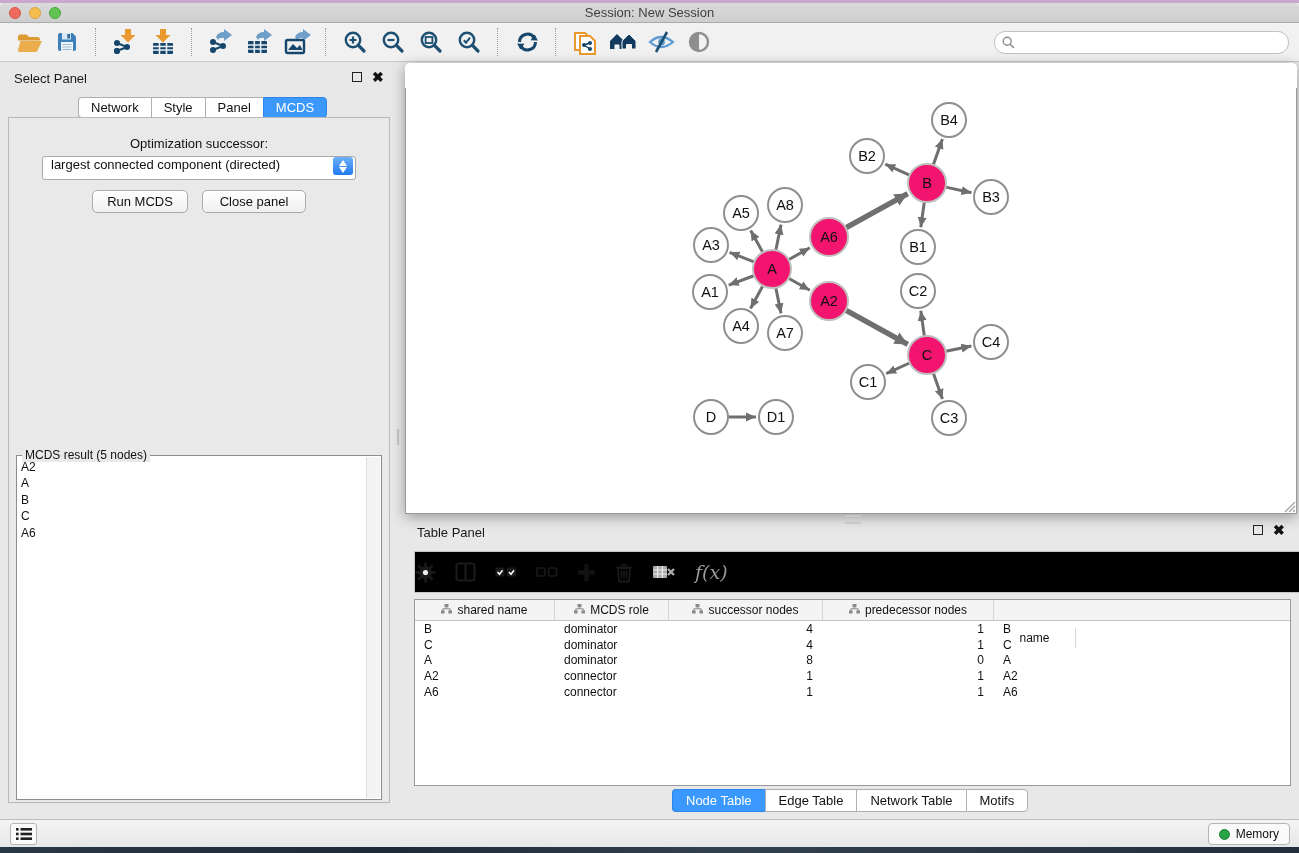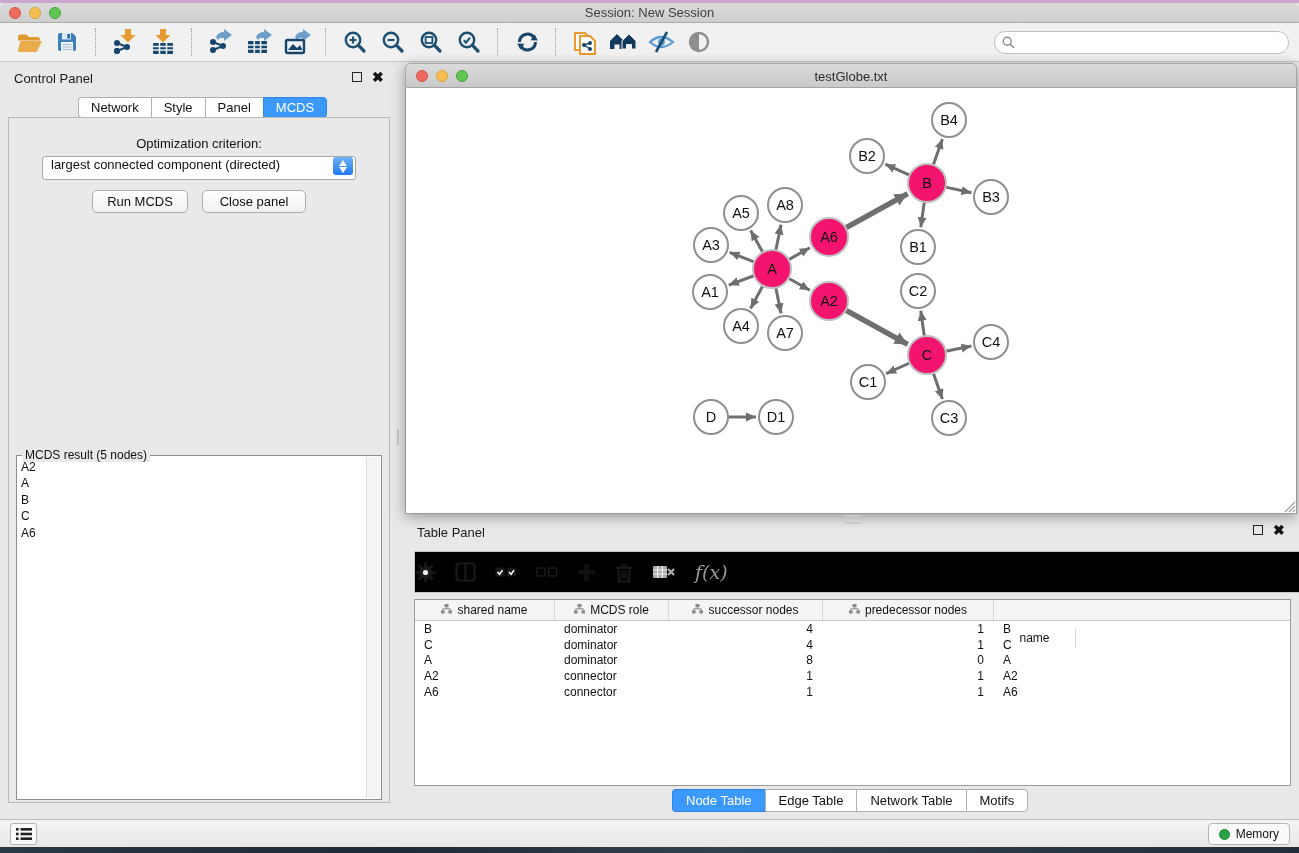--- a/index.html
+++ b/index.html
@@ -257,33 +257,33 @@
   </div>
   <div id="search-box">
     <svg width="13" height="13" viewBox="0 0 13 13">
         <circle cx="5.2" cy="5.2" r="4" fill="none" stroke="#8A8A8A" stroke-width="1.4"></circle>
         <path d="M8.2 8.2 L12 12" stroke="#8A8A8A" stroke-width="1.6"></path>
       </svg>
     <input placeholder="" style="">
   </div>
 </div>
 
-<div id="cp-title" class="abs">Control Panel</div>
+<div id="cp-title" class="abs">Select Panel</div>
 <div id="cp-icons" class="abs panel-icons">
   <span class="float-ico"></span>
   <span class="close-ico">✖</span>
 </div>
 <div id="cp-tabs" class="abs">
     <div class="seg">Network</div>
     <div class="seg">Style</div>
     <div class="seg">Panel</div>
     <div class="seg active">MCDS</div>
   </div>
 <div id="cp-box" class="abs"></div>
-<div id="opt-label" class="abs">Optimization criterion:</div>
+<div id="opt-label" class="abs">Optimization successor:</div>
 <div id="criterion" class="abs">
   <span class="val">largest connected component (directed)</span>
   <span class="spin">
     <svg width="8" height="6" viewBox="0 0 8 6">
         <path d="M4 0 L8 6 H0z" fill="#FFF"></path>
       </svg>
     <svg width="8" height="6" viewBox="0 0 8 6">
         <path d="M4 6 L0 0 H8z" fill="#FFF"></path>
       </svg>
   </span>
@@ -298,28 +298,20 @@
       <div>B</div>
       <div>C</div>
       <div>A6</div>
     </div>
   <div id="result-scroll"></div>
 </div>
 
 <div class="abs grip-v"></div>
 
 <div id="net-win" class="abs">
-  <div id="net-titlebar">
-    <div class="lights" style="padding-left:10px">
-      <span class="light red"></span>
-      <span class="light yellow"></span>
-      <span class="light green"></span>
-    </div>
-    <div id="net-title">testGlobe.txt</div>
-  </div>
   <div id="net-canvas">
     <svg id="graph-svg" viewBox="0 0 890 425">
       <defs>
         <marker id="arrow-thin" markerUnits="userSpaceOnUse" markerWidth="11" markerHeight="11" refX="10" refY="5" orient="auto">
           <path d="M0,0.5 L10,5 L0,9.5 z" fill="#6F6F6F"></path>
         </marker>
         <marker id="arrow-thick" markerUnits="userSpaceOnUse" markerWidth="15" markerHeight="15" refX="13" refY="7" orient="auto">
           <path d="M0,0.5 L13,7 L0,13.5 z" fill="#6F6F6F"></path>
         </marker>
       </defs>

